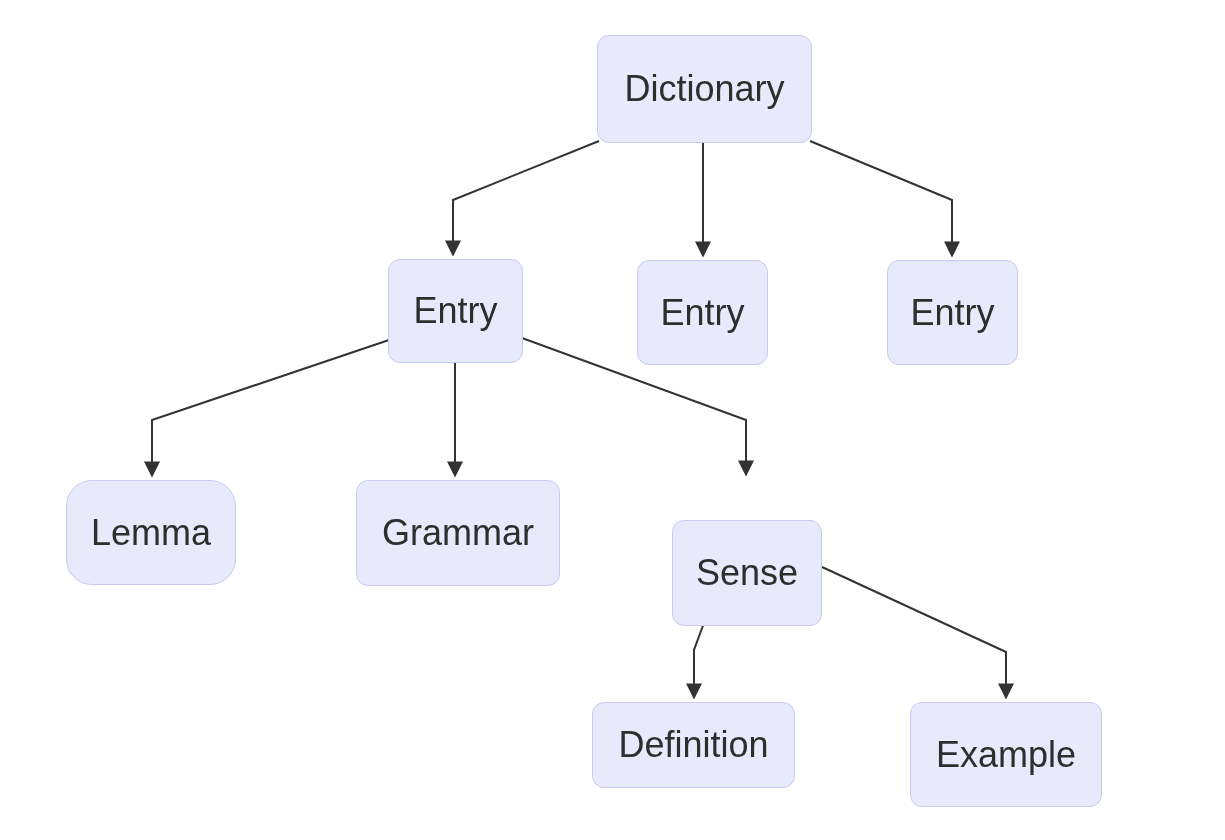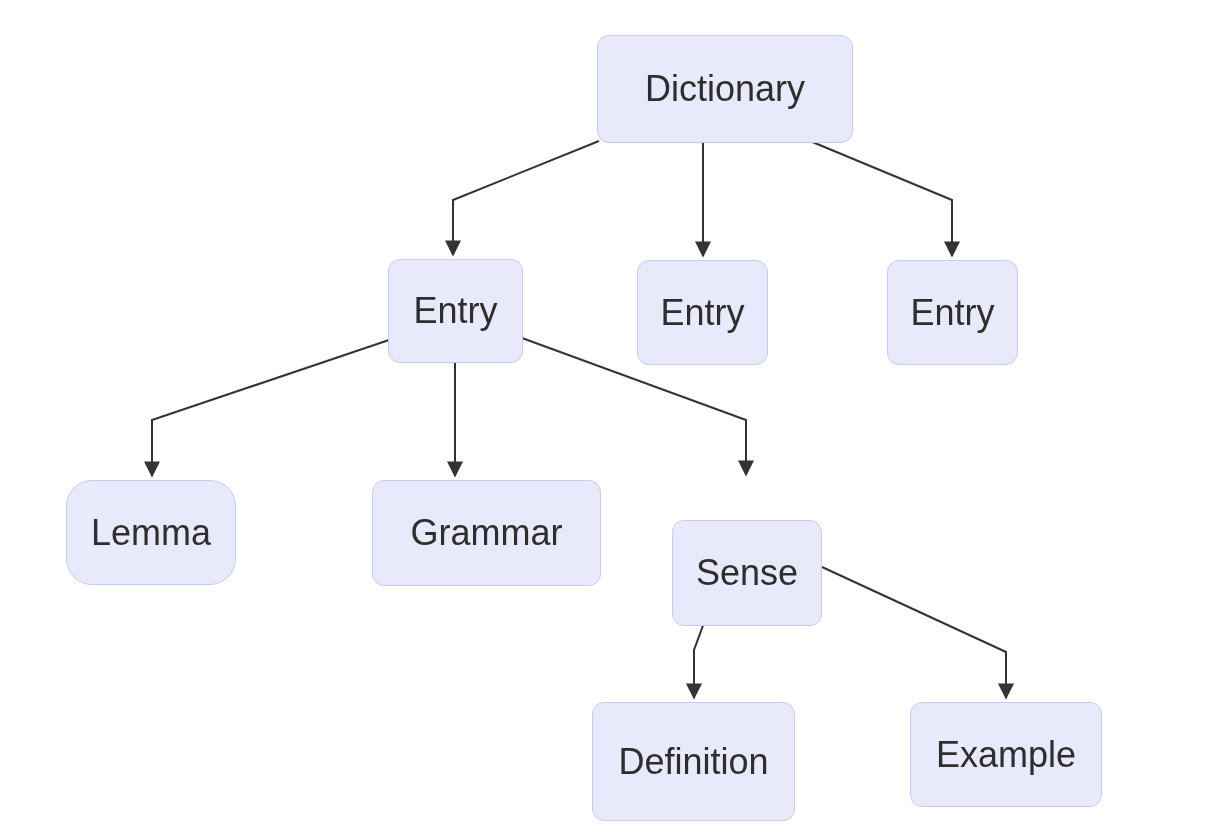--- a/index.html
+++ b/index.html
@@ -58,41 +58,41 @@
   <polyline points="599,141 453,200 453,255" marker-end="url(#arrowhead)"></polyline>
       <polyline points="703,143 703,256" marker-end="url(#arrowhead)"></polyline>
       <polyline points="810,141 952,200 952,256" marker-end="url(#arrowhead)"></polyline>
       <polyline points="389,340 152,420 152,476" marker-end="url(#arrowhead)"></polyline>
       <polyline points="455,363 455,476" marker-end="url(#arrowhead)"></polyline>
       <polyline points="522,338 746,420 746,475" marker-end="url(#arrowhead)"></polyline>
       <polyline points="718,585 694,650 694,698" marker-end="url(#arrowhead)"></polyline>
       <polyline points="822,567 1006,652 1006,698" marker-end="url(#arrowhead)"></polyline>
     </svg>
 
-  <div class="node" style="left: 597px; top: 35px; width: 256px; height: 108px; text-align: right;">
+  <div class="node" style="left: 597px; top: 35px; width: 215px; height: 108px; text-align: right;">
     <span>Dictionary</span>
   </div>
   <div class="node" style="left: 388px; top: 259px; width: 135px; height: 104px;">
     <span>Entry</span>
   </div>
   <div class="node" style="left: 637px; top: 260px; width: 131px; height: 105px;">
     <span>Entry</span>
   </div>
   <div class="node" style="left: 887px; top: 260px; width: 131px; height: 105px;">
     <span>Entry</span>
   </div>
   <div class="node" style="left: 66px; top: 480px; width: 170px; height: 105px; border-radius: 26px;">
     <span>Lemma</span>
   </div>
-  <div class="node" style="left: 372px; top: 480px; width: 229px; height: 106px;">
+  <div class="node" style="left: 356px; top: 480px; width: 204px; height: 106px;">
     <span>Grammar</span>
   </div>
   <div class="node" style="left: 672px; top: 479px; width: 150px; height: 106px; margin-top: 41px;">
     <span>Sense</span>
   </div>
-  <div class="node" style="left: 592px; top: 702px; width: 203px; height: 119px; text-align: right;">
+  <div class="node" style="left: 592px; top: 702px; width: 203px; height: 86px; text-align: right;">
     <span>Definition</span>
   </div>
   <div class="node" style="left: 910px; top: 702px; width: 192px; height: 105px;">
     <span>Example</span>
   </div>
 
 </div>
 
 </body></html>

